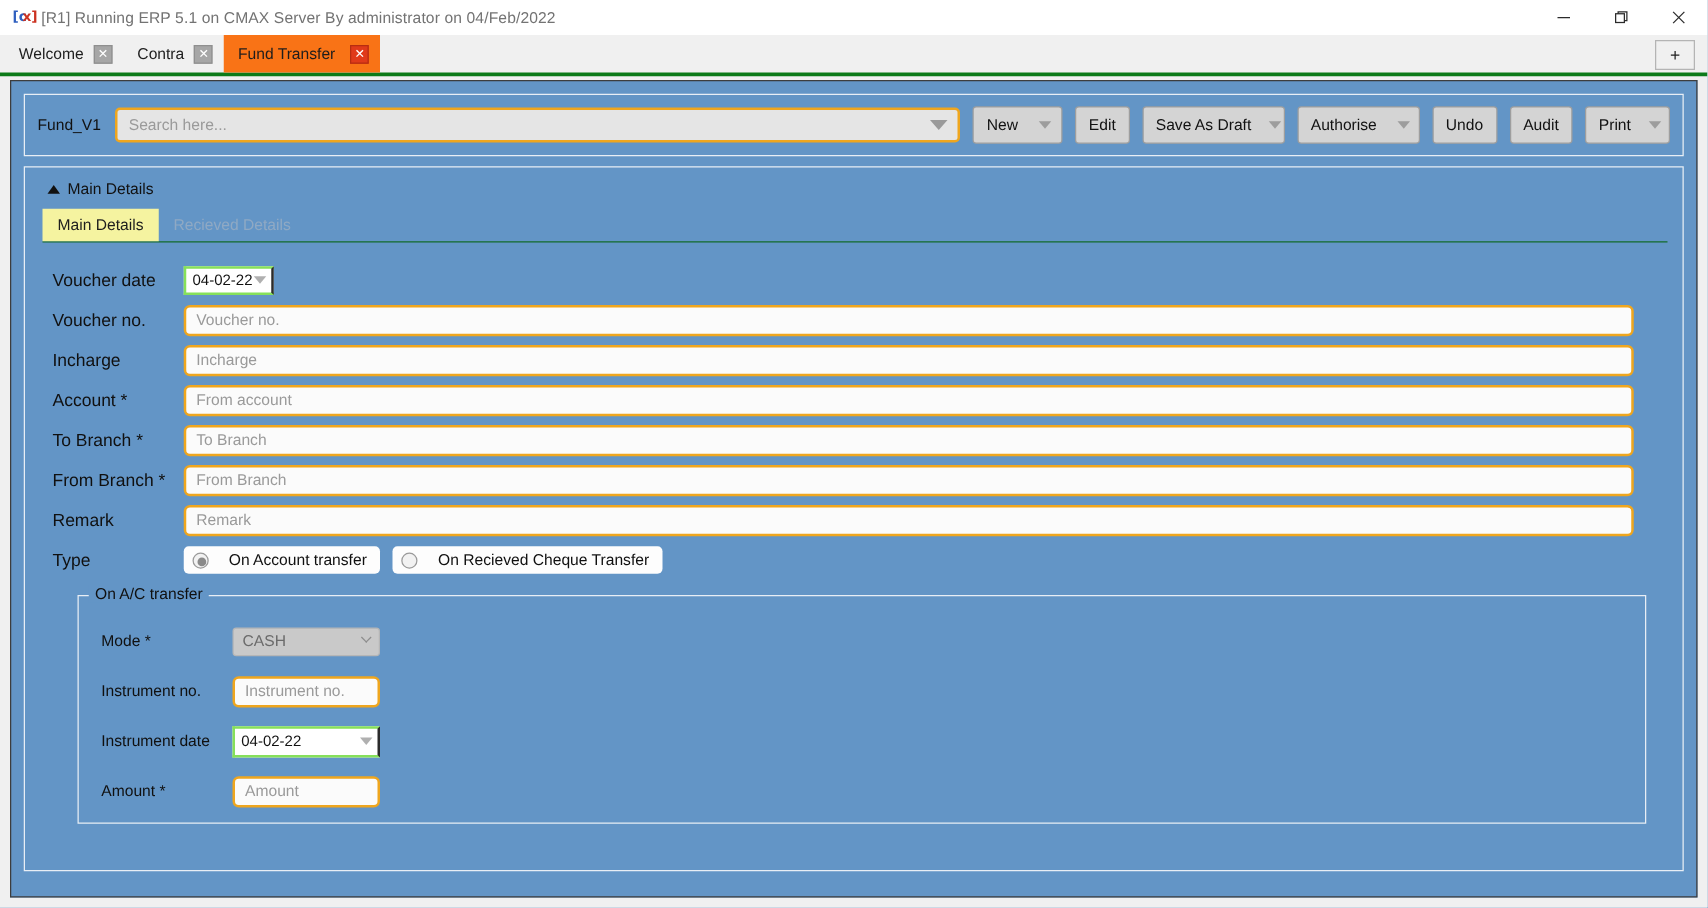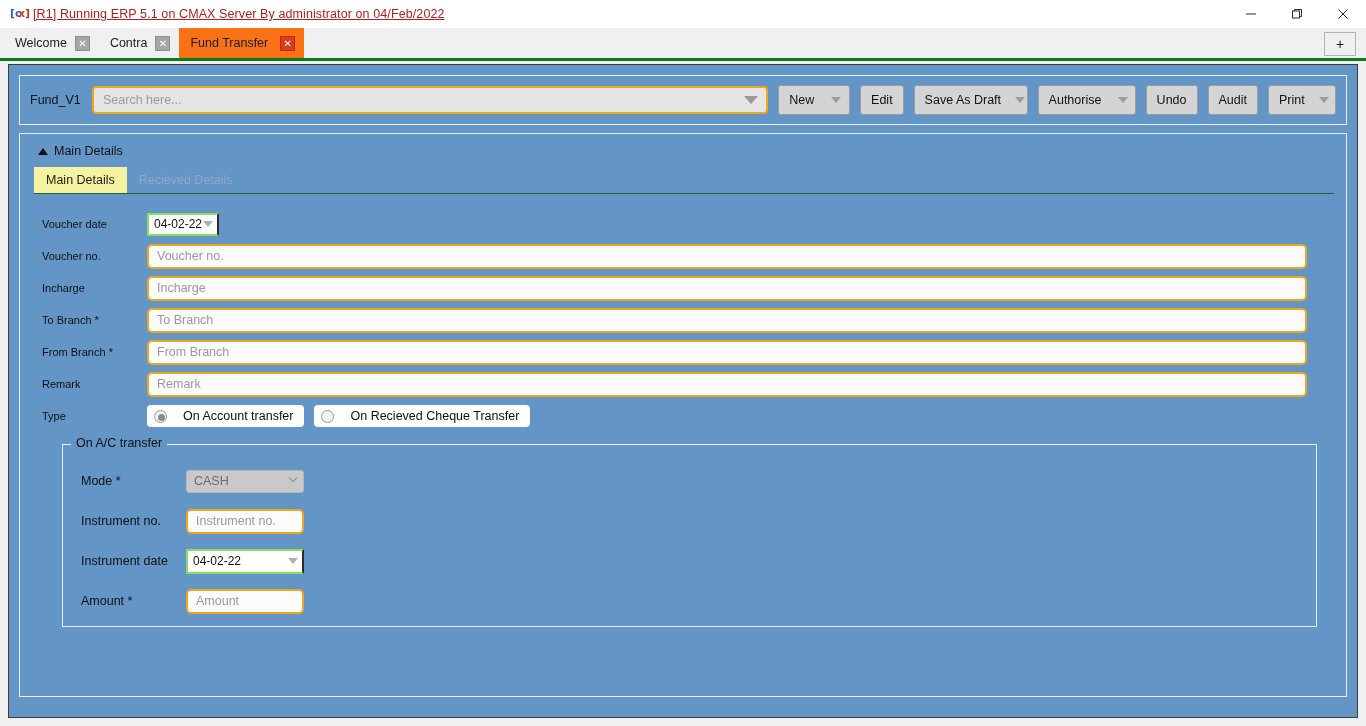--- a/index.html
+++ b/index.html
@@ -32,23 +32,22 @@
     font-family: "DejaVu Sans", sans-serif;
   }
   .app-icon .g2 {
     position: absolute; left: 8px; top: 2px;
     font-size: 11px; line-height: 11px;
     color: #cc3322; font-weight: bold;
     font-family: "DejaVu Sans", sans-serif;
   }
   .title-text {
     font-size: 12.5px;
-    color: #b91c1c;
+    color: #737373;
     letter-spacing: 0.1px;
-    text-decoration: underline;
   }
   .win-controls {
     position: absolute; right: 0; top: 0;
     height: 28px; display: flex;
   }
   .win-btn {
     width: 46px; height: 28px;
     display: flex; align-items: center; justify-content: center;
     color: #2b2b2b;
   }
@@ -230,21 +229,21 @@
     padding-left: 10px;
   }
   .row {
     display: flex;
     align-items: center;
     height: 32px;
     margin-bottom: 0px;
   }
   .lbl {
     width: 105px;
-    font-size: 11px;
+    font-size: 14px;
     color: #101010;
     flex: none;
   }
   .txt {
     height: 25px;
     background: #fbfbfb;
     border: 2px solid #efa61e;
     border-radius: 5px;
     padding: 0 8px;
     font-size: 12.5px;
@@ -476,20 +475,24 @@
       <div class="row">
         <div class="lbl">Voucher no.</div>
         <input class="txt wide" placeholder="Voucher no." style="">
       </div>
 
       <div class="row">
         <div class="lbl">Incharge</div>
         <input class="txt wide" placeholder="Incharge" style="">
       </div>
 
+      <div class="row">
+        <div class="lbl">Account *</div>
+        <input class="txt wide" placeholder="From account" style="">
+      </div>
 
       <div class="row">
         <div class="lbl">To Branch *</div>
         <input class="txt wide" placeholder="To Branch" style="">
       </div>
 
       <div class="row">
         <div class="lbl">From Branch *</div>
         <input class="txt wide" placeholder="From Branch" style="">
       </div>

